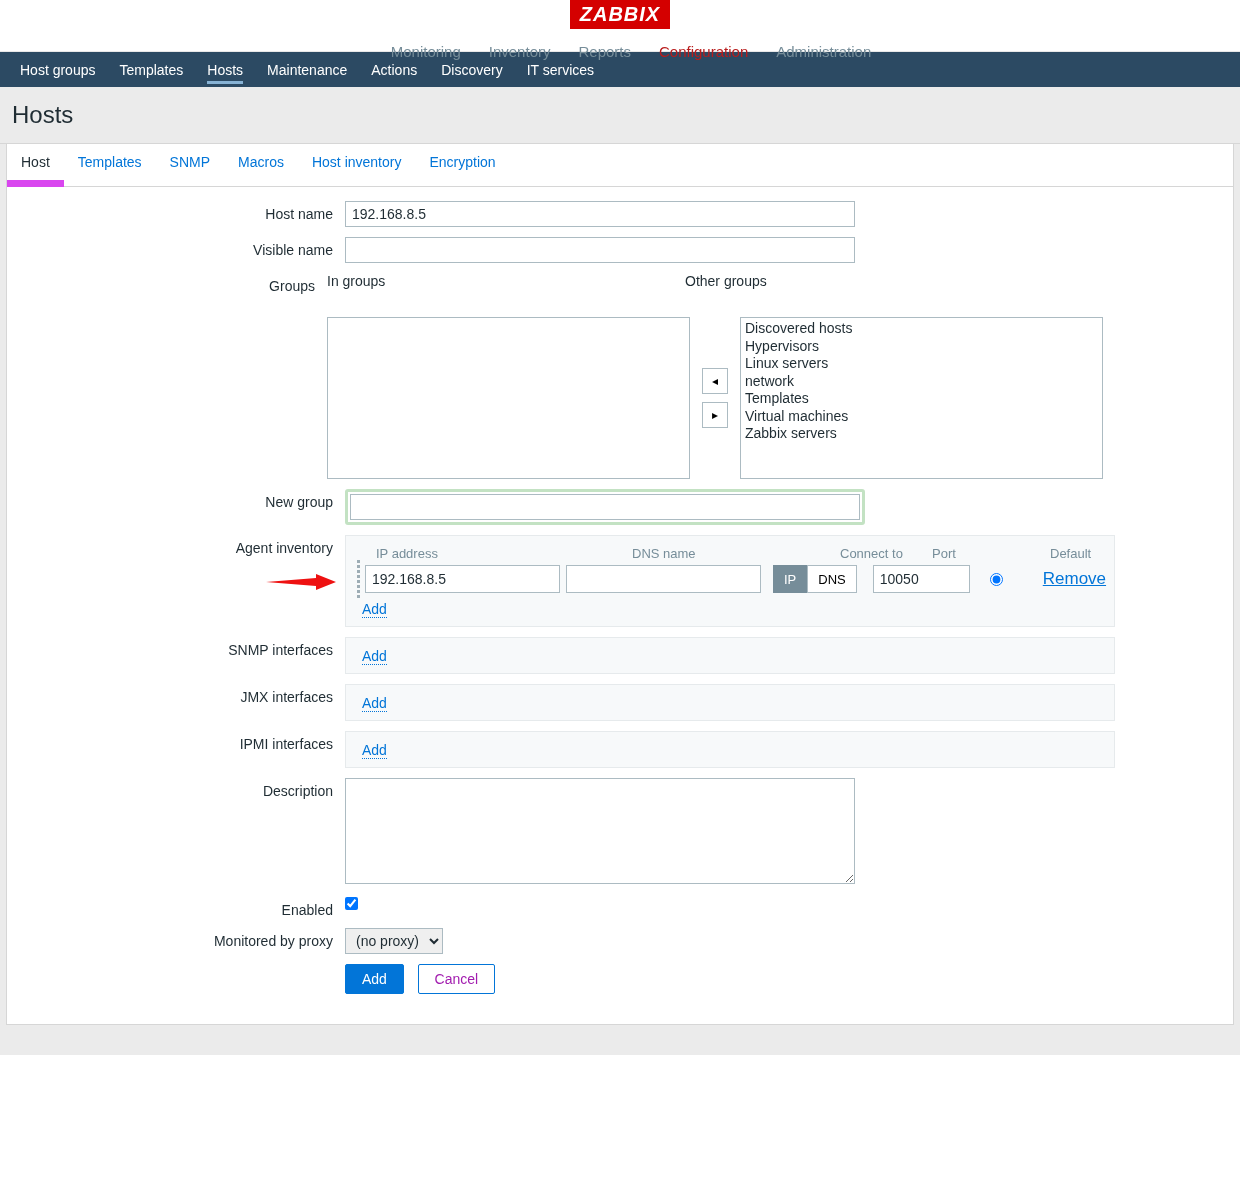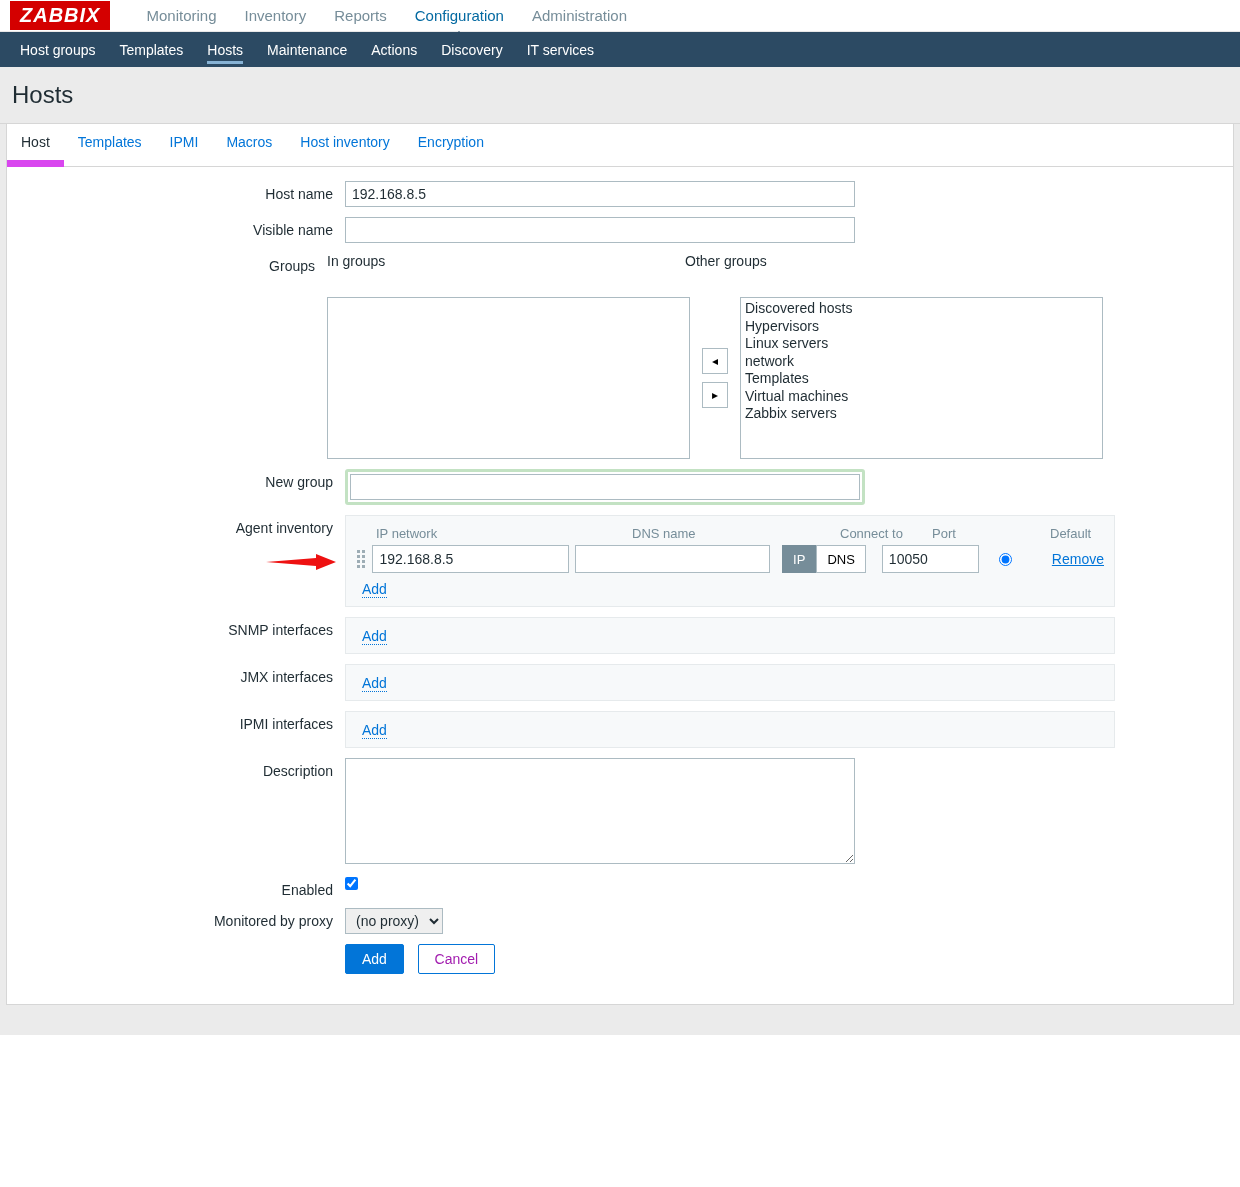--- a/index.html
+++ b/index.html
@@ -1,21 +1,21 @@
 <!DOCTYPE html>
 <html><head>
 <meta charset="utf-8">
 <style>
 * { box-sizing: border-box; margin: 0; padding: 0; }
 body { font-family: Arial, Helvetica, sans-serif; font-size: 13px; color: #1f2c33; background: #fff; width: 1240px; }
-.topbar { display: flex; align-items: center; height: 32px; background: #fff; border-bottom: 1px solid #e8e8e8; padding: 0 10px; }
+.topbar { display: flex; align-items: center; height: 52px; background: #fff; border-bottom: 1px solid #e8e8e8; padding: 0 10px; flex-direction: column; }
 .logo { background: #d40000; color: #fff; font-weight: bold; font-size: 20px; letter-spacing: 1px; padding: 3px 10px; font-family: Arial; font-style: italic; }
 .topnav { display: flex; margin-left: 22px; }
 .topnav .item { color: #768d99; font-size: 15px; padding: 14px 14px; cursor: pointer; position: relative; }
-.topnav .item.active { color: #0369a1; }
+.topnav .item.active { color: #b91c1c; }
 .topnav .item.active::after { content:""; position:absolute; left:50%; transform:translateX(-50%); bottom:-1px; width:0; height:0; border-left:8px solid transparent; border-right:8px solid transparent; border-bottom:8px solid #2c4a63; }
 .subnav { display: flex; align-items: center; background: #2c4a63; height: 35px; padding: 0 8px; }
 .subnav .item { color: #fff; font-size: 14px; padding: 8px 12px; cursor: pointer; position: relative; }
 .subnav .item.active::after { content:""; position:absolute; left:12px; right:12px; bottom:2px; height:3px; background:#87b2d4; }
 .page-header { background: #ebebeb; padding: 14px 12px; border-bottom: 1px solid #d6d6d6; }
 .page-header h1 { font-size: 24px; font-weight: normal; color: #1f2c33; }
 .content { background: #ebebeb; padding: 0 6px 30px; }
 .tabs-wrap { background: #fff; border: 1px solid #d6d6d6; border-top: none; }
 .tabs { display: flex; border-bottom: 1px solid #d6d6d6; }
 .tabs .tab { padding: 10px 14px; font-size: 14px; color: #0275d8; cursor: pointer; }
@@ -48,21 +48,21 @@
 .drag-handle { width:16px; height:20px; margin-right:4px; color:#9dadb5; cursor:grab; display:flex; flex-wrap:wrap; align-content:center; }
 .drag-handle span { width:3px; height:3px; background:#9dadb5; margin:1px; display:inline-block; }
 .iface-row input[type=text] { height:28px; }
 .iface-row .ip-in { width:250px; }
 .iface-row .dns-in { width:200px; margin-left:6px; }
 .conn-toggle { display:flex; margin-left:12px; }
 .conn-toggle button { border:1px solid #acbbc2; height:28px; padding:0 10px; font-size:13px; cursor:pointer; background:#fff; }
 .conn-toggle button.active { background:#768d99; color:#fff; border-color:#768d99; }
 .port-in { width:97px; margin-left:16px; }
 .def-radio { margin-left:20px; }
-.remove-link { color:#0275d8; text-decoration:underline; margin-left:12px; cursor:pointer; font-size:14px;padding-left:28px; }
+.remove-link { color:#0275d8; text-decoration:underline; margin-left:12px; cursor:pointer; font-size:17px;padding-left:28px; }
 .iface-box { background:#f7f9fa; border:1px solid #e6eaec; padding:10px 10px 8px 10px; margin-right: -120px; width: 770px; position: relative; }
 .add-link { color:#0275d8; border-bottom:1px dotted #0275d8; cursor:pointer; font-size:14px; display:inline-block; margin-top:8px; margin-left:6px; }
 .red-arrow { position:absolute; left:-80px; top:36px; width:70px; height:20px; }
 .red-arrow svg { width:100%; height:100%; }
 textarea.desc { width:510px; height:106px; resize:both; }
 select.proxy { padding:3px 6px; }
 .btn { padding:6px 16px; font-size:14px; border-radius:2px; cursor:pointer; border:1px solid; }
 .btn-primary { background:#0275d8; color:#fff; border-color:#0275d8; }
 .btn-default { background:#fff; color:#a21caf; border-color:#0275d8; margin-left:10px; }
 .buttons-row .row-label { }
@@ -93,21 +93,21 @@
 
 <div class="page-header">
   <h1>Hosts</h1>
 </div>
 
 <div class="content">
   <div class="tabs-wrap">
     <div class="tabs">
       <div class="tab active">Host</div>
       <div class="tab">Templates</div>
-      <div class="tab">IPMI</div>
+      <div class="tab">SNMP</div>
       <div class="tab">Macros</div>
       <div class="tab">Host inventory</div>
       <div class="tab">Encryption</div>
     </div>
 
     <div class="form">
 
       <div class="row">
         <div class="row-label">Host name</div>
         <div class="row-field">
@@ -160,21 +160,21 @@
       <div class="row iface-section">
         <div class="row-label">Agent inventory</div>
         <div class="row-field">
           <div class="iface-box" style="position:relative;">
             <div class="red-arrow">
               <svg viewBox="0 0 70 20">
                   <polygon points="0,10 50,6 50,2 70,10 50,18 50,14 0,10" fill="#e11"></polygon>
                 </svg>
             </div>
             <div class="iface-header">
-              <div class="col-ip">IP network</div>
+              <div class="col-ip">IP address</div>
               <div class="col-dns">DNS name</div>
               <div class="col-conn">Connect to</div>
               <div class="col-port">Port</div>
               <div class="col-def">Default</div>
             </div>
             <div class="iface-row">
               <div class="drag-handle">
                   <span></span>
                   <span></span>
                   <span></span>

